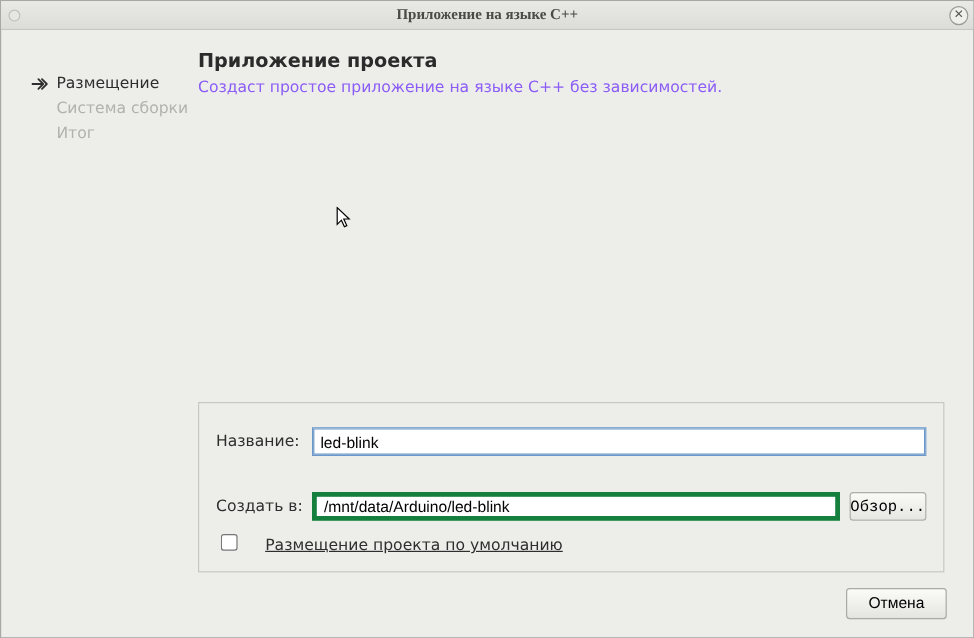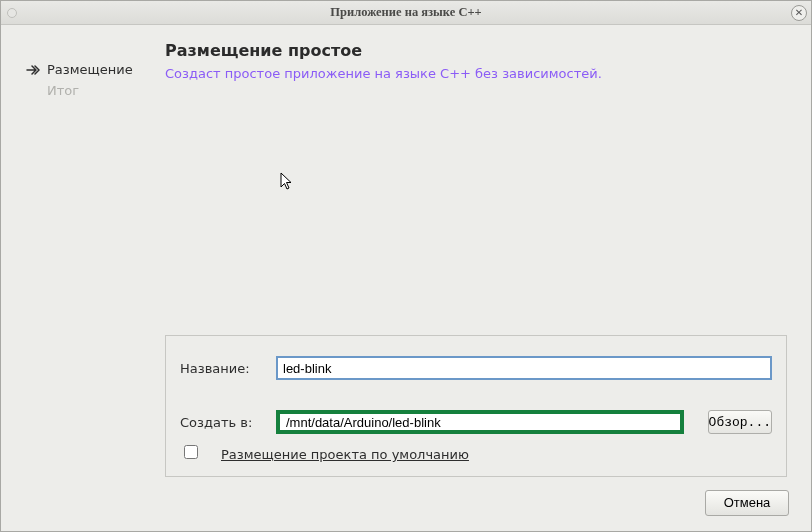--- a/index.html
+++ b/index.html
@@ -99,21 +99,21 @@
   .spacer { flex: 1; }
   .form-panel {
     border: 1px solid #c7c7c3;
     background: #ededea;
     padding: 12px 14px 12px 14px;
     margin-bottom: 6px;
   }
   .form-row {
     display: flex;
     align-items: center;
-    gap: 24px;
+    gap: 8px;
     margin: 8px 0;
   }
   .form-row .flabel {
     width: 72px;
     text-align: left;
     white-space: nowrap;
     font-size: 13px;
     color: #2e2e2e;
   }
   .form-row input[type="text"] {
@@ -200,26 +200,30 @@
           <span class="arrow">
             <svg width="14" height="12" viewBox="0 0 14 12">
               <path d="M1 6 H9 M6 2 L10 6 L6 10" stroke="#2e2e2e" stroke-width="1.5" fill="none" stroke-linecap="round" stroke-linejoin="round"></path>
               <path d="M9 2 L13 6 L9 10" stroke="#2e2e2e" stroke-width="1.5" fill="none" stroke-linecap="round" stroke-linejoin="round"></path>
             </svg>
           </span>
           <span class="label">Размещение</span>
         </div>
         <div class="step inactive">
           <span class="arrow">·</span>
+          <span class="label">Система сборки</span>
+        </div>
+        <div class="step inactive">
+          <span class="arrow">·</span>
           <span class="label">Итог</span>
         </div>
       </div>
 
       <div class="main">
-        <div class="heading">Размещение простое</div>
+        <div class="heading">Приложение проекта</div>
         <div class="subheading">Создаст простое приложение на языке C++ без зависимостей.</div>
 
         <div class="spacer"></div>
 
         <div class="form-panel">
           <div class="form-row">
             <div class="flabel">Название:</div>
             <input type="text" class="focused" value="led-blink" style="">
           </div>
           <div style="height:14px"></div>

